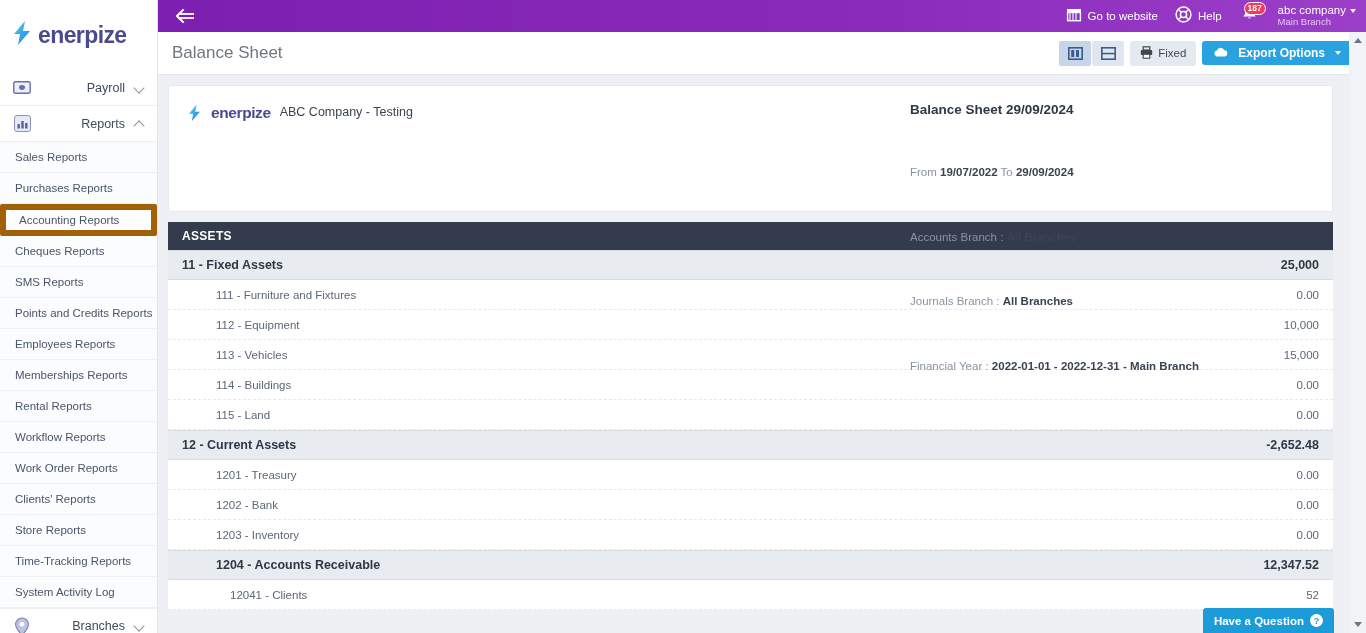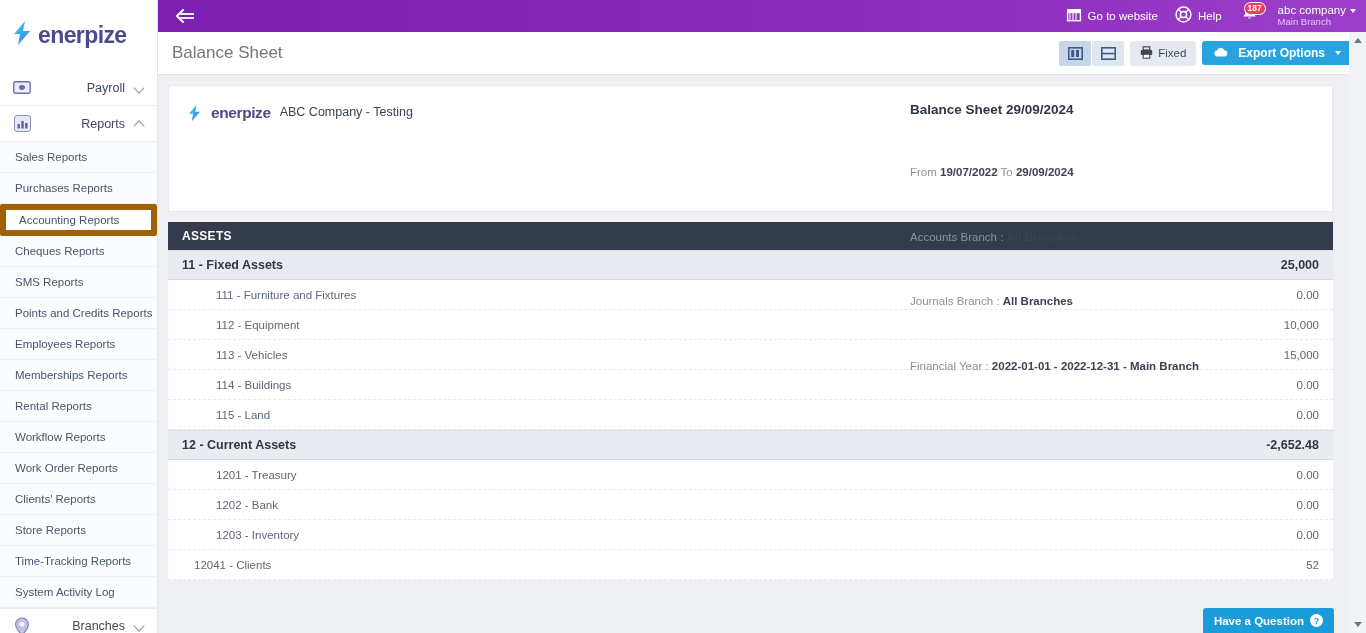--- a/index.html
+++ b/index.html
@@ -220,21 +220,21 @@
     padding-right: 14px;
     font-size: 11.5px;
     border-bottom: 1px dashed #e6e9ee;
     background: #ffffff;
     color: #5d6775;
   }
   .row .lbl { white-space: nowrap; }
   .row .val { white-space: nowrap; }
   .row.lvl1 { padding-left: 14px; }
   .row.lvl2 { padding-left: 48px; }
-  .row.lvl3 { padding-left: 26px; }
+  .row.lvl3 { padding-left: 62px; }
   .row.group {
     background: #e8ebef;
     color: #2e3846;
     font-weight: bold;
     font-size: 12.5px;
     border-bottom: 1px solid #d9dde3;
     border-top: 1px solid #d9dde3;
     height: 30px;
   }
   .row.group .val { font-size: 12.5px; }
@@ -562,20 +562,24 @@
               <span class="val">0.00</span>
             </div>
             <div class="row lvl2">
               <span class="lbl">1202 - Bank</span>
               <span class="val">0.00</span>
             </div>
             <div class="row lvl2">
               <span class="lbl">1203 - Inventory</span>
               <span class="val">0.00</span>
             </div>
+            <div class="row lvl2 group">
+              <span class="lbl">1204 - Accounts Receivable</span>
+              <span class="val">12,347.52</span>
+            </div>
             <div class="row lvl3">
               <span class="lbl">12041 - Clients</span>
               <span class="val">52</span>
             </div>
           </div>
       </div>
 
     </div>
 
     <div class="vscroll-outer">

